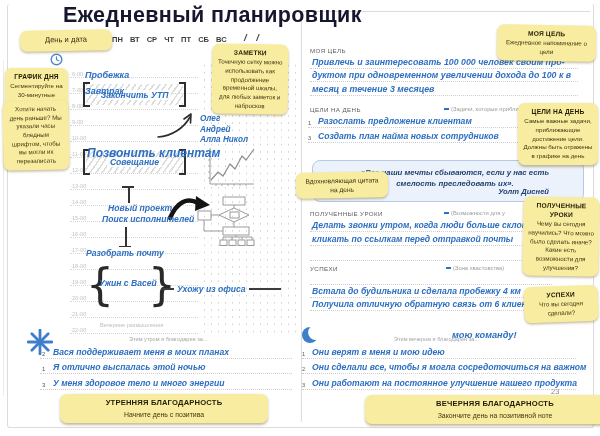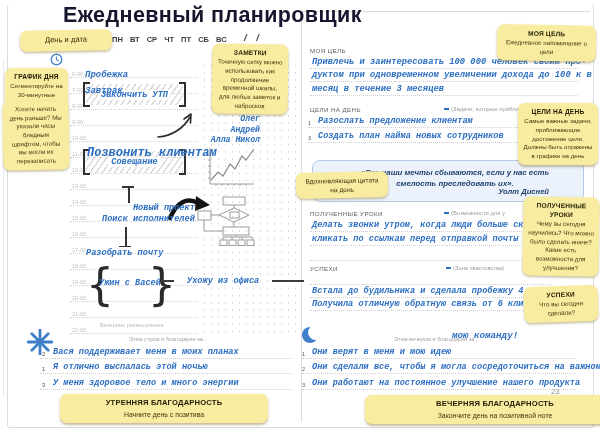--- a/index.html
+++ b/index.html
@@ -40,34 +40,34 @@
   .i-star{left:27px;top:329px;}
   .i-moon{left:302px;top:325px;}
 
   
   .sched{position:absolute;left:70px;top:62px;width:128px;z-index:1;}
   .trow{height:16px;border-bottom:1px dotted #d6d6d6;position:relative;box-sizing:border-box;}
   .tlabel{position:absolute;left:2px;bottom:0;font-size:5.6px;color:#c4c4c4;}
   .dots{position:absolute;left:201px;top:62px;width:95px;height:272px;
         background-image:radial-gradient(#d6d6d6 .7px,transparent .8px);background-size:7px 7.2px;z-index:0;}
 
-  .hw{font-family:Liberation Mono, monospace;font-style:italic;font-weight:bold;color:#2d6fc1;text-align:right;}
+  .hw{font-family:Liberation Sans, sans-serif;font-style:italic;font-weight:bold;color:#2d6fc1;}
   .entry{position:absolute;z-index:3;white-space:nowrap;}
   .e-jog{left:85px;top:70px;font-size:9px;}
   .e-breakfast{left:85px;top:86px;font-size:9px;}
   .e-call{left:87px;top:128px;font-size:12px;margin-top:18px;}
   .e-names{left:200px;top:114px;font-size:8.2px;line-height:10.5px;white-space:normal;width:60px;}
   .e-project{left:102px;top:203px;font-size:8.6px;line-height:10.5px;}
   .e-project .l1{padding-left:6px;}
   .e-email{left:86px;top:248px;font-size:8.6px;}
   .e-dinner{left:99px;top:278px;font-size:8.6px;}
   .brace{position:absolute;z-index:3;font-size:44px;line-height:46px;color:#2a2a2a;font-family:"DejaVu Sans",sans-serif;}
   .b-l{left:86px;top:262px;}
   .b-r{left:148px;top:262px;}
-  .e-leave{left:161px;top:276px;display:flex;align-items:center;gap:13px;}
+  .e-leave{left:161px;top:284px;display:flex;align-items:center;gap:3px;}
   .e-leave .txt{font-size:8.6px;}
   .ln{height:1.5px;background:#3c3c3c;display:inline-block;}
   .w12{width:13px;}.w30{width:32px;}
 
   .hbox{position:absolute;z-index:2;display:flex;align-items:center;justify-content:center;
         background:repeating-linear-gradient(125deg,#dcdcdc 0 1.5px,transparent 1.5px 5px);}
   .hbox::before,.hbox::after{content:"";position:absolute;top:-2px;bottom:-2px;width:5px;border:2px solid #2e2e2e;}
   .hbox::before{left:-3px;border-right:none;}
   .hbox::after{right:-3px;border-left:none;}
   .hbox .hw{font-size:8.6px;background:rgba(255,255,255,.78);padding:0 3px;white-space:nowrap;}

